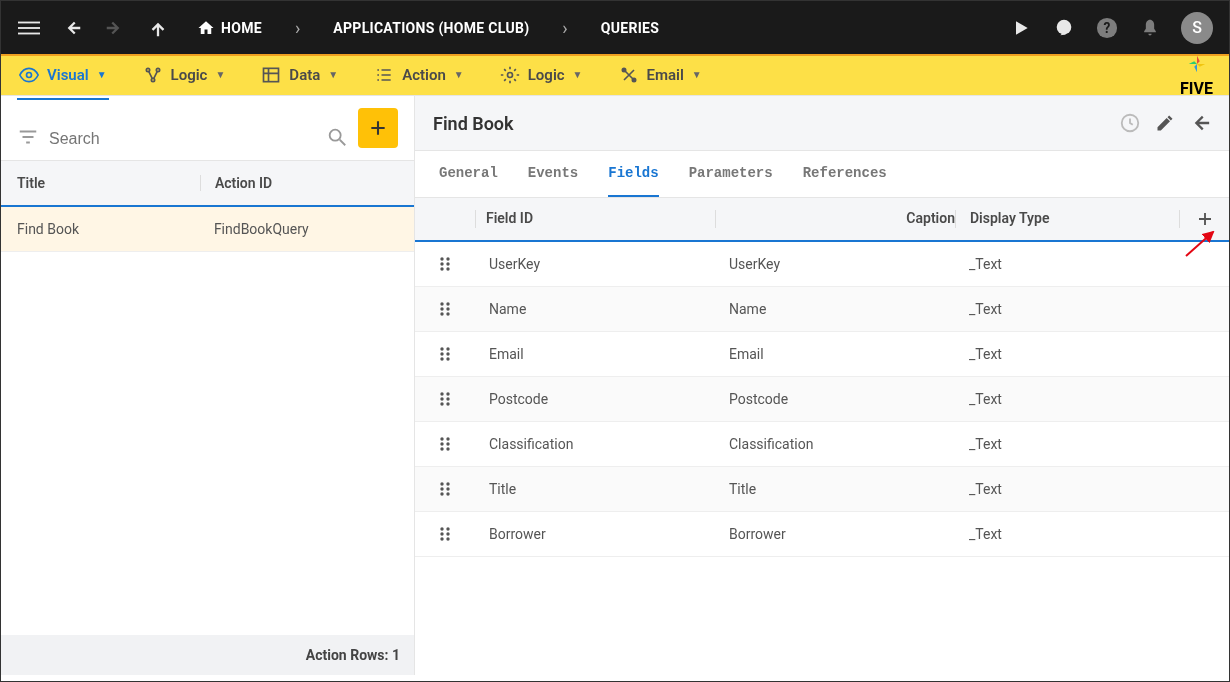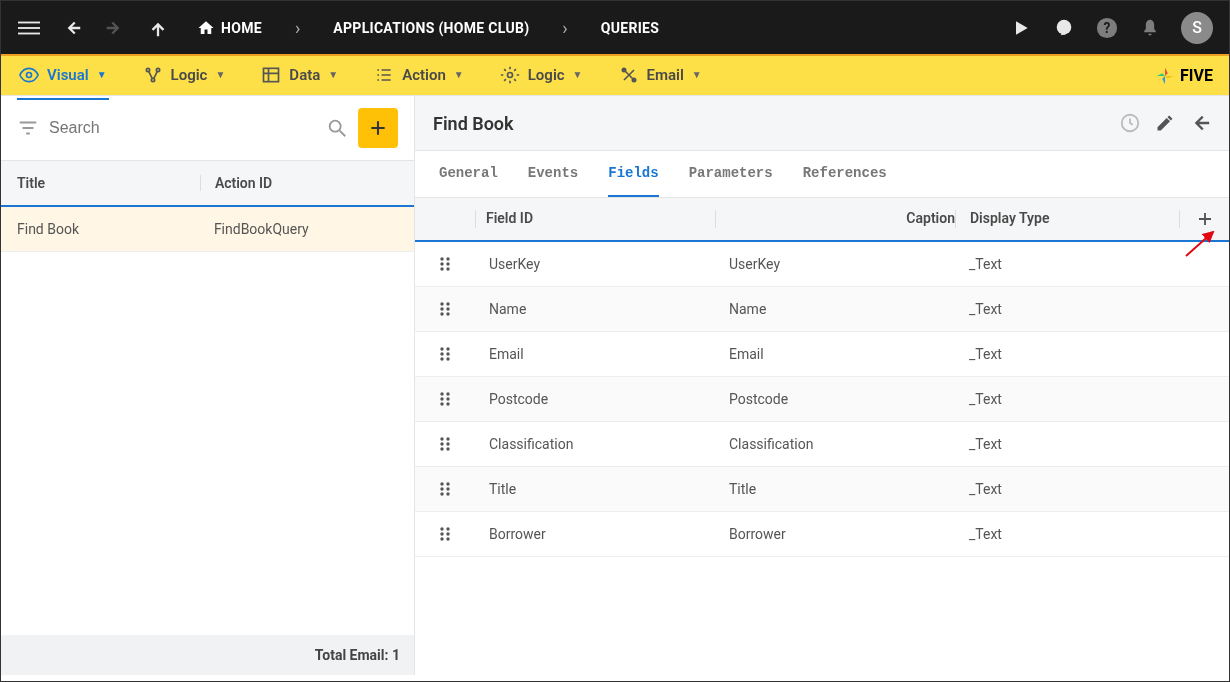--- a/index.html
+++ b/index.html
@@ -57,31 +57,31 @@
     .tabsbar .tab {
       display: flex; align-items: center; gap: 8px;
       font-weight: 600; font-size: 15px; color: #4a4a4a;
       cursor: pointer; padding: 0 2px;
       height: 48px;
       border-bottom: 2px solid transparent;
     }
     .tabsbar .tab.active { color: #1976d2; border-bottom-color: #1976d2; }
     .tabsbar .tab .dd { font-size: 10px; color: #666; }
     .tabsbar .tab.active .dd { color: #1976d2; }
-    .tabsbar .five-logo { margin-left: auto; display:flex; align-items:center; gap:4px; font-weight:700; font-size:16px; }
+    .tabsbar .five-logo { margin-left: auto; display:flex; align-items:center; gap:4px; font-weight:700; font-size:16px;flex-direction:column; }
 
     
     .main { display: flex; height: calc(682px - 55px - 48px); }
     .left {
       width: 414px;
       display: flex; flex-direction: column;
       border-right: 1px solid #e5e5e5;
     }
     .left .searchbar {
-      display: flex; align-items: center; padding: 12px 16px; gap: 10px;
+      display: flex; align-items: flex-end; padding: 12px 16px; gap: 10px;
       border-bottom: 1px solid #e5e5e5;
     }
     .left .searchbar .filt { color: #888; cursor:pointer; }
     .left .searchbar input {
       flex: 1; border: none; outline: none; font-size: 16px; color:#666;
     }
     .left .searchbar .sbtn { color: #888; cursor:pointer; }
     .left .searchbar .addbtn {
       width: 40px; height: 40px; background:#ffc107; border-radius:4px;
       display:flex; align-items:center; justify-content:center;
@@ -315,21 +315,21 @@
       <div class="col1">Title</div>
       <div class="col2">Action ID</div>
     </div>
     <div class="listbody">
       <div class="row sel">
         <div class="c1">Find Book</div>
         <div class="c2">FindBookQuery</div>
       </div>
     </div>
     <div class="footer">
-      <span>Total Email:</span>
+      <span>Action Rows:</span>
       <span>1</span>
     </div>
   </div>
 
   <div class="right">
     <div class="header">
       <div class="title">Find Book</div>
       <span class="icbtn">
         <svg width="22" height="22" viewBox="0 0 24 24" fill="none" stroke="#bbb" stroke-width="2">
             <circle cx="12" cy="12" r="9"></circle>

